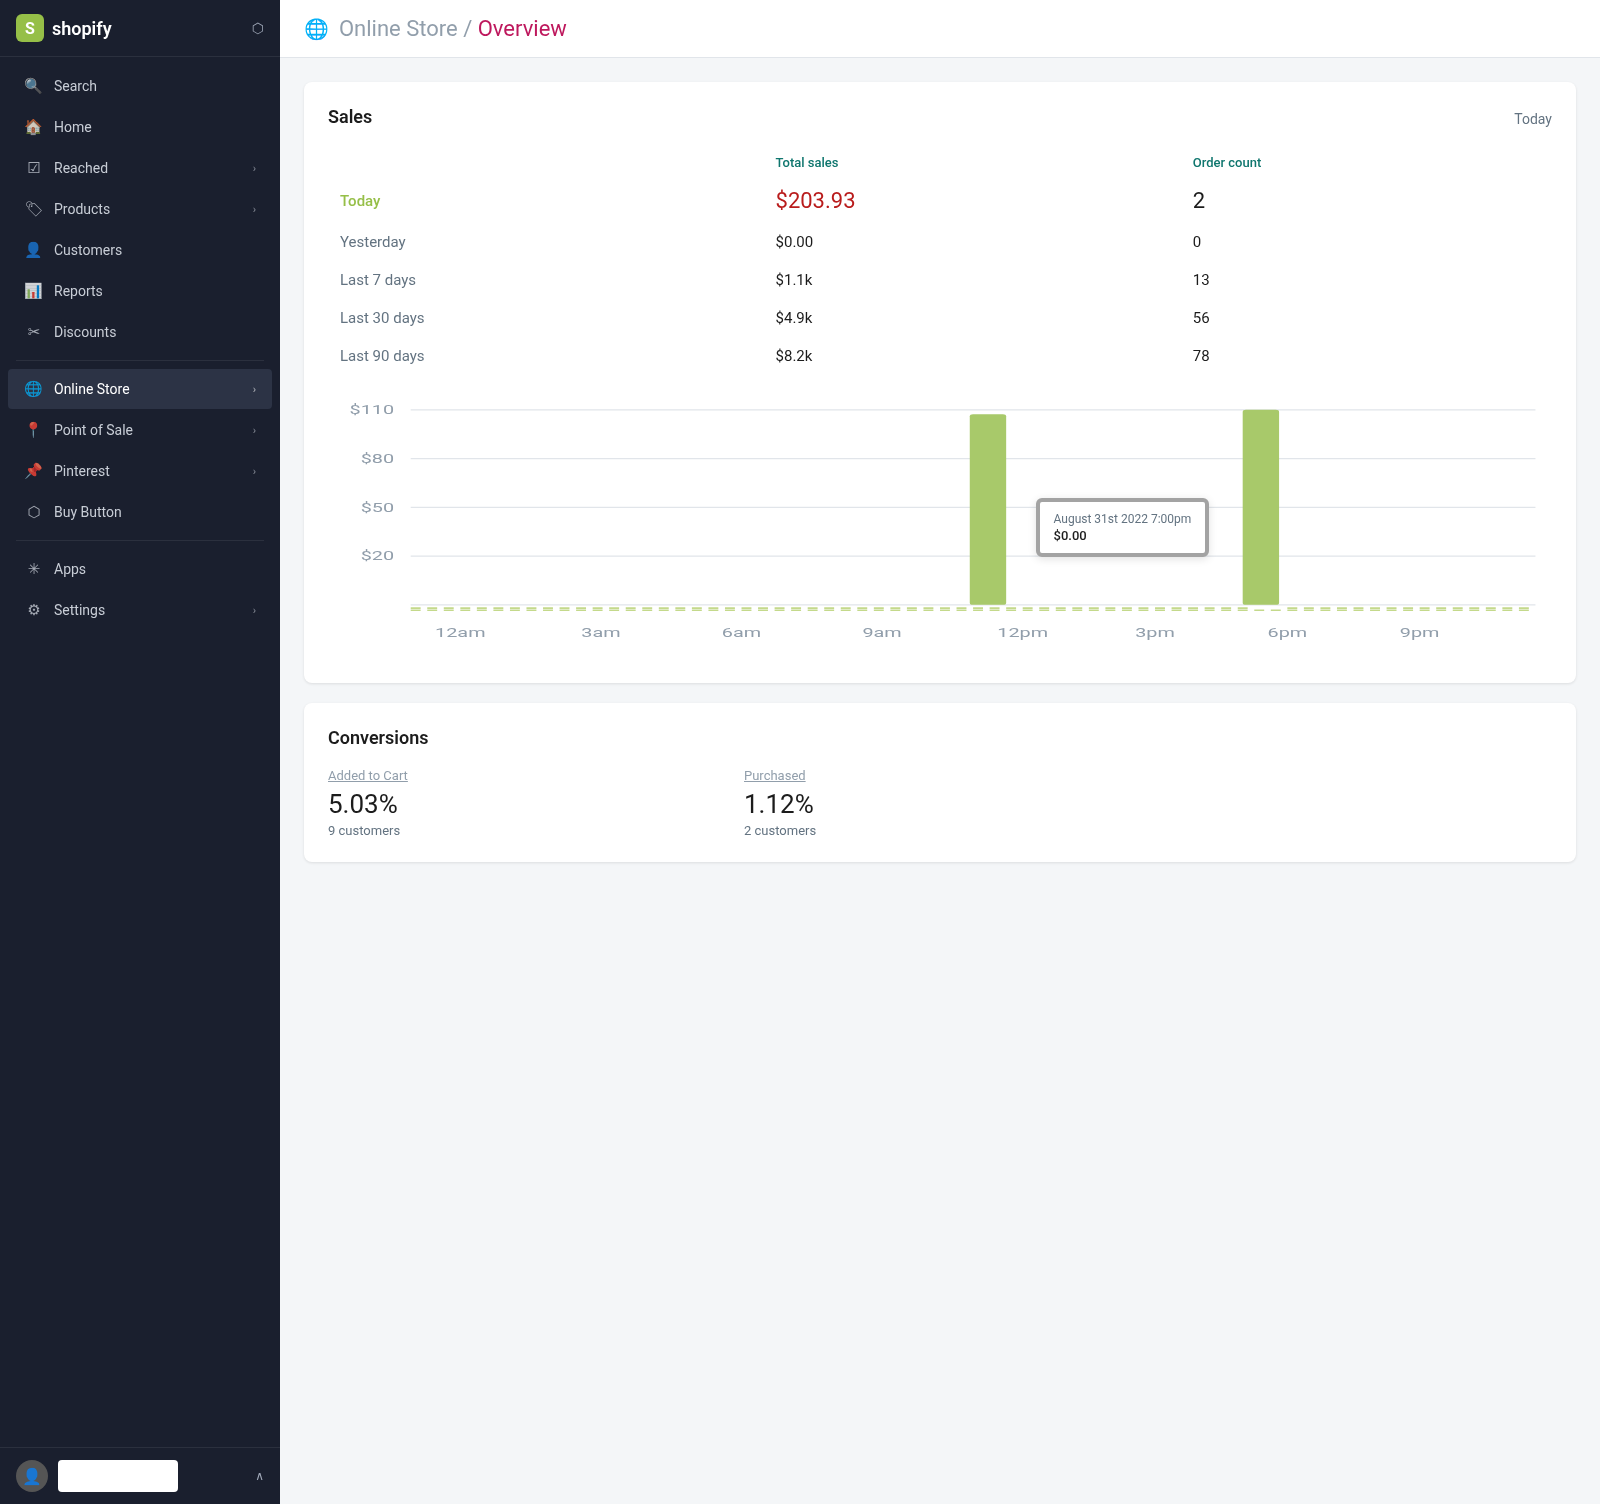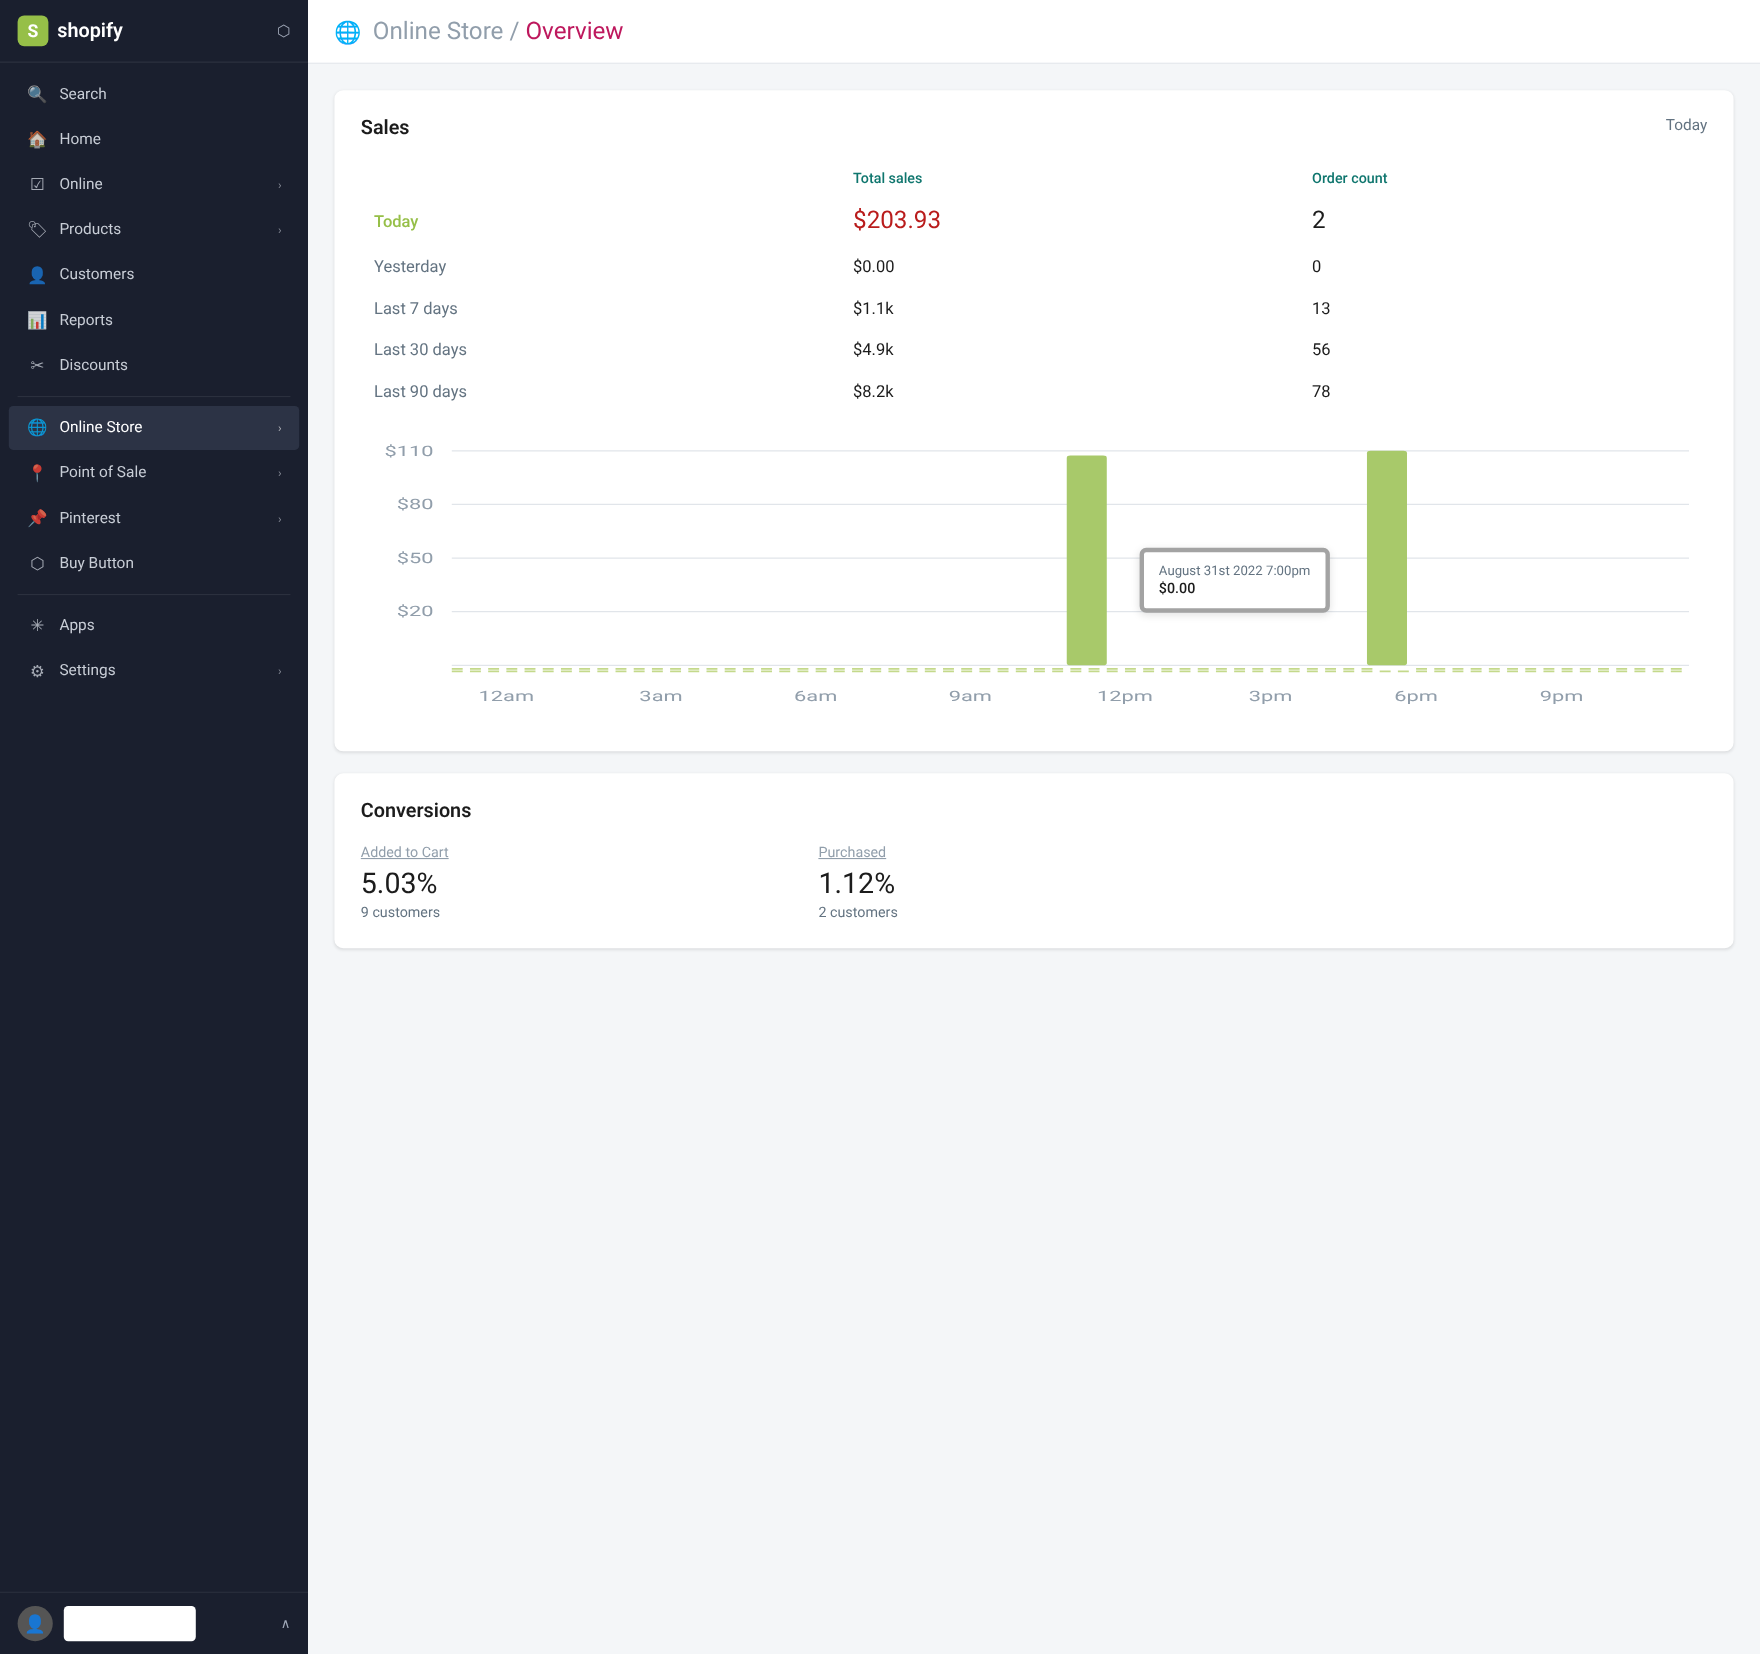--- a/index.html
+++ b/index.html
@@ -182,21 +182,21 @@
     .card {
       background: #fff;
       border-radius: 8px;
       box-shadow: 0 1px 3px rgba(0,0,0,0.1);
       padding: 24px;
     }
 
     .card-header {
       display: flex;
       justify-content: space-between;
-      align-items: flex-start;
+      align-items: flex-end;
       margin-bottom: 20px;
     }
 
     .card-title {
       font-size: 18px;
       font-weight: 600;
       color: #1c1c1c;
     }
 
     .card-period {
@@ -341,21 +341,21 @@
     <div class="nav-item">
       <div class="nav-item-left">
         <span class="nav-icon">🏠</span>
         <span>Home</span>
       </div>
     </div>
 
     <div class="nav-item">
       <div class="nav-item-left">
         <span class="nav-icon">☑</span>
-        <span>Online</span>
+        <span>Reached</span>
       </div>
       <span class="nav-chevron">›</span>
     </div>
 
     <div class="nav-item">
       <div class="nav-item-left">
         <span class="nav-icon">🏷</span>
         <span>Products</span>
       </div>
       <span class="nav-chevron">›</span>

